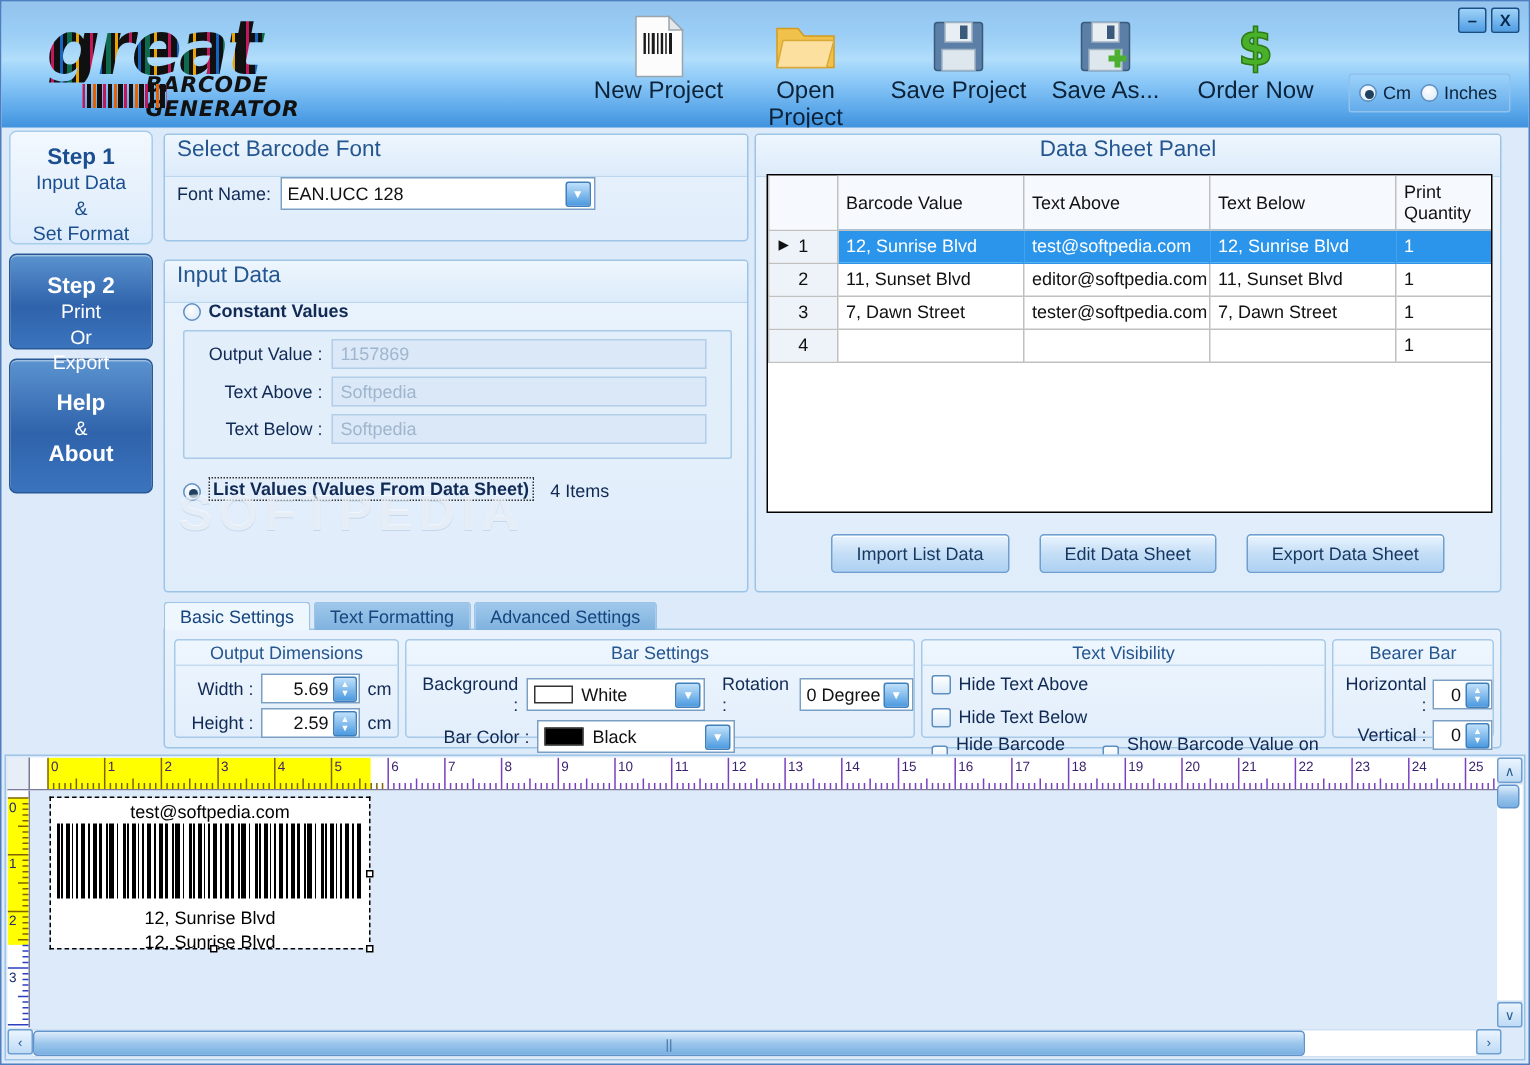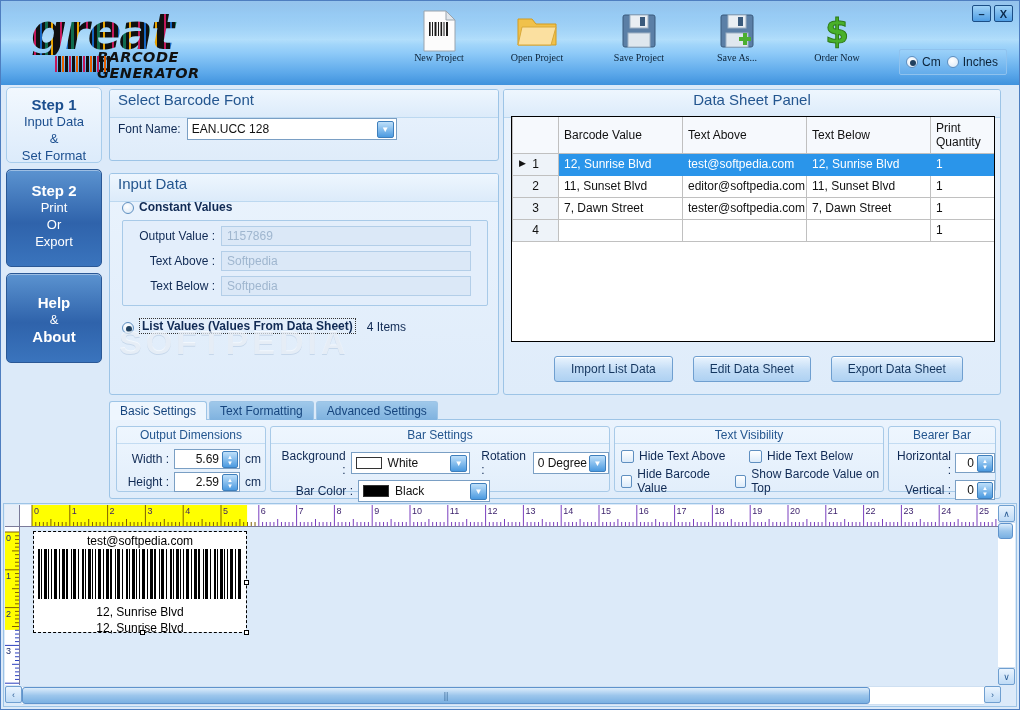--- a/index.html
+++ b/index.html
@@ -37,21 +37,21 @@
     text-shadow:none;
   }
   .logo-sub { font-family:"DejaVu Sans", sans-serif; font-size:14.5px; font-weight:bold;
      font-style:italic; color:#111; letter-spacing:.5px; margin-top:-6px; margin-left:66px;}
   .logo-bars { position:absolute; left:24px; top:47px; width:56px; height:16px;
      background:repeating-linear-gradient(90deg,#c2185b 0 2px,#fff0 2px 3px,#101010 3px 6px,#fff0 6px 7px,#e86100 7px 9px,#fff0 9px 10px,#101010 10px 13px,#fff0 13px 14px);}
 
   
   .tbtn { position:absolute; top:8px; width:92px; height:66px; text-align:center; cursor:pointer; }
   .tbtn .ic { height:44px; display:flex; align-items:center; justify-content:center; }
-  .tbtn .lbl { font-size:10px; color:#0b2238; margin-top:-1px;font-family:Liberation Serif, serif; }
+  .tbtn .lbl { font-size:16px; color:#0b2238; margin-top:-1px; }
 
   .units-box { position:absolute; right:12px; top:48px; width:108px; height:26px;
       border:1px solid #8fc2ee; border-radius:2px; display:flex; align-items:center;
       gap:6px; padding:0 6px; background:rgba(255,255,255,.06); }
   .units-box label { display:flex; align-items:center; gap:4px; font-size:12px; color:#0b2238; cursor:pointer;}
   .radio { width:12px; height:12px; border-radius:50%; border:1px solid #5f8fc0;
       background:radial-gradient(circle at 40% 35%,#ffffff,#d6e6f6); display:inline-block; position:relative;}
   .radio.on:after { content:""; position:absolute; left:3px; top:3px; width:6px; height:6px;
       border-radius:50%; background:#20405f; }
 
@@ -283,21 +283,21 @@
     </div>
   </div>
 
   <div class="rail">
     <div class="step active" style="height:76px;">
       <div class="t1">Step 1</div>
       <div class="t2">Input Data</div>
       <div class="t2">&amp;</div>
       <div class="t2">Set Format</div>
     </div>
-    <div class="step dark" style="height:98px;padding-top:12px;">
+    <div class="step dark" style="height:64px;padding-top:12px;">
       <div class="t1">Step 2</div>
       <div class="t2">Print</div>
       <div class="t2">Or</div>
       <div class="t2">Export</div>
     </div>
     <div class="step dark" style="height:90px;padding-top:20px;">
       <div class="t1" style="font-size:15px;">Help</div>
       <div class="t2">&amp;</div>
       <div class="t1" style="font-size:15px;">About</div>
     </div>
@@ -474,21 +474,21 @@
         <div class="combo" style="width:132px;">
           <span class="swatch" style="background:#000000;"></span>
           <span style="margin-left:6px;">Black</span>
           <span class="arrow">▼</span>
         </div>
       </div>
     </div>
 
     <div class="sbox" style="left:504px; top:6px; width:270px; height:66px;">
       <div class="sh">Text Visibility</div>
-      <div style="display:flex;gap:8px;padding:5px 0 0 6px;">
+      <div style="display:flex;gap:8px;padding:5px 0 0 6px;flex-direction:column;">
         <div style="display:flex;align-items:center;gap:5px;width:120px;">
           <span class="chk"></span>
           <span>Hide Text Above</span>
         </div>
         <div style="display:flex;align-items:center;gap:5px;">
           <span class="chk"></span>
           <span>Hide Text Below</span>
         </div>
       </div>
       <div style="display:flex;gap:8px;padding:4px 0 0 6px;">

